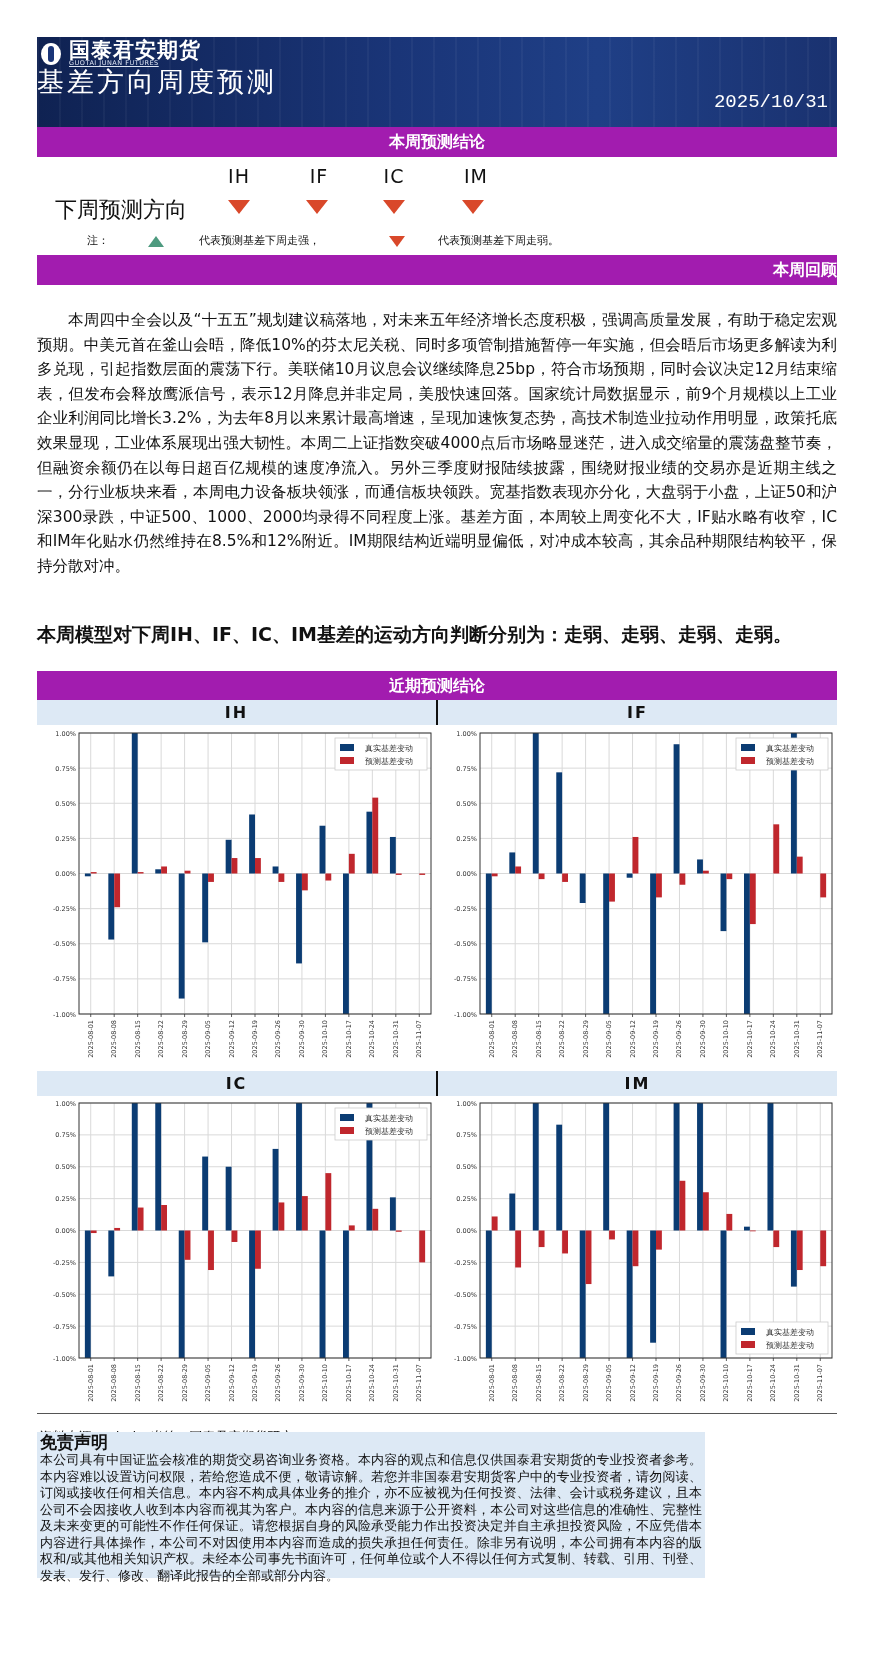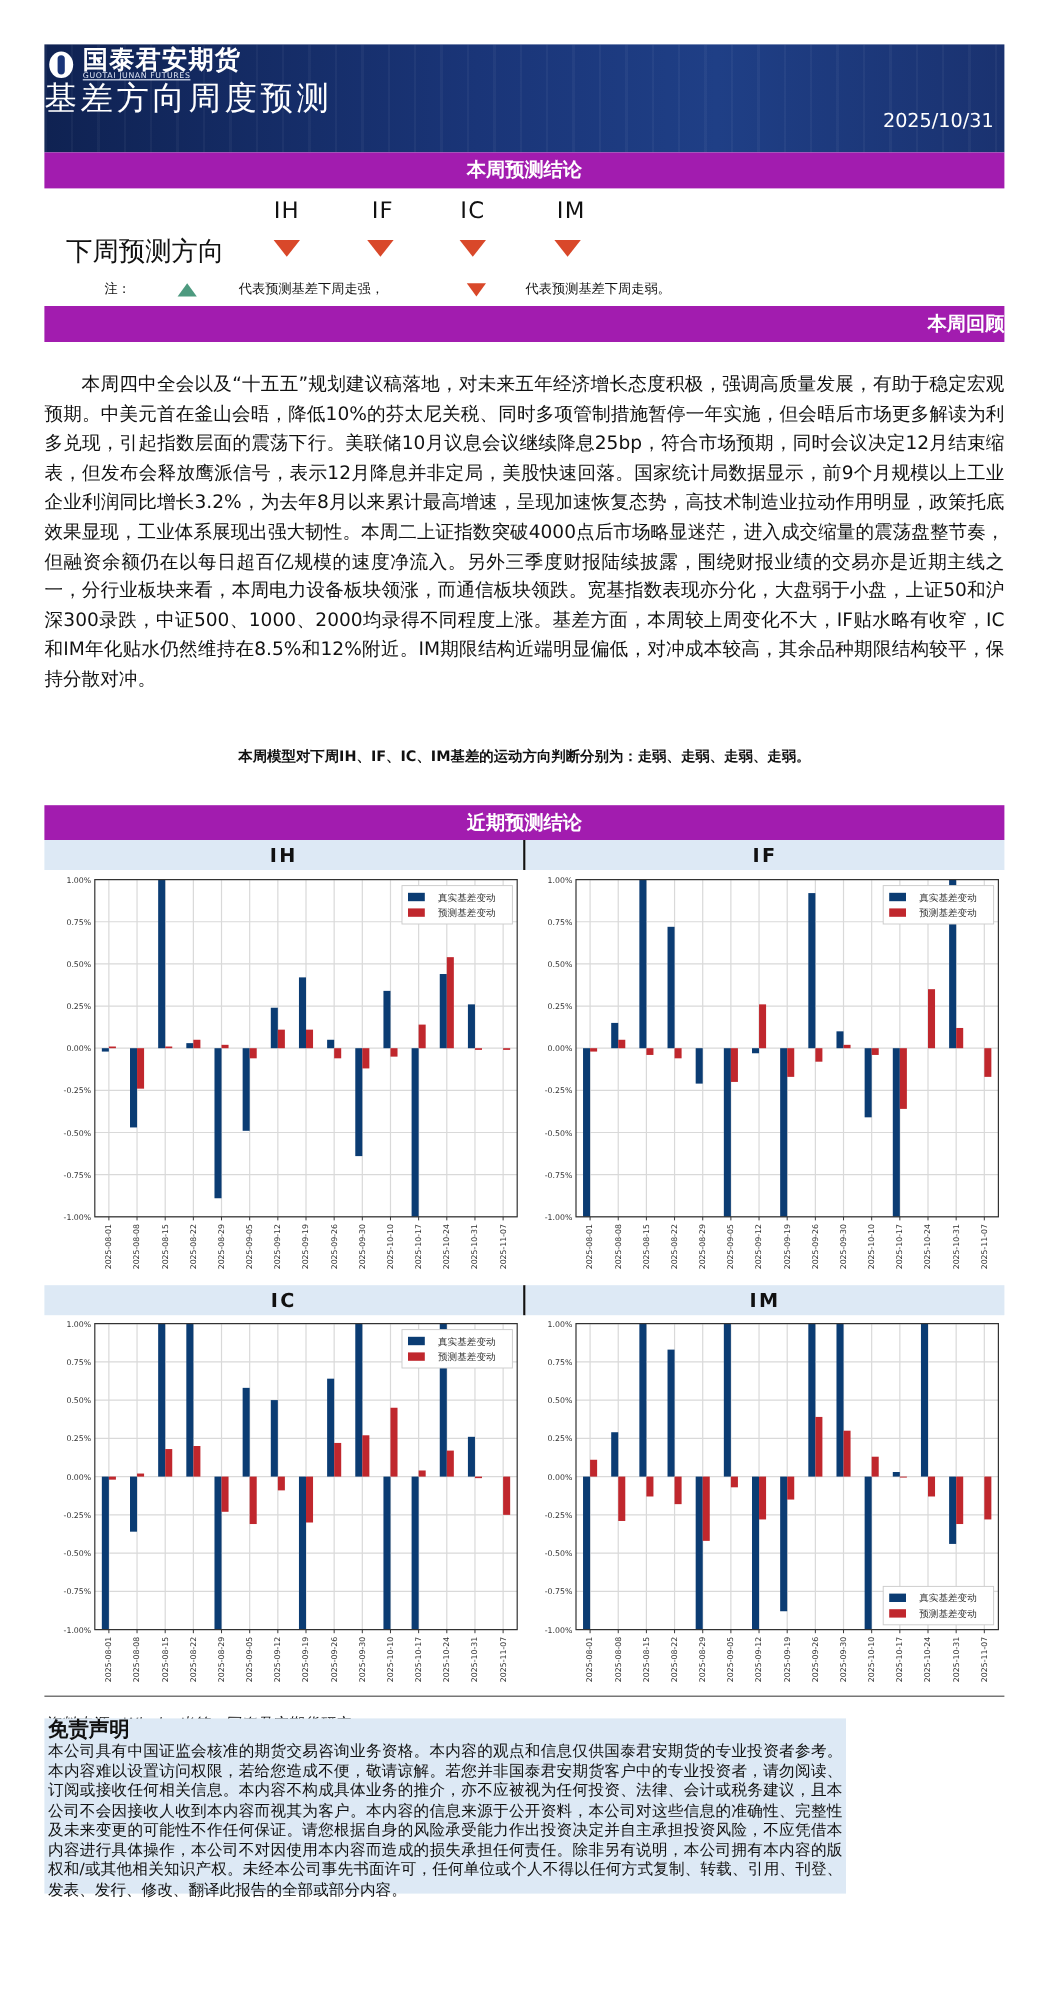--- a/index.html
+++ b/index.html
@@ -6,30 +6,30 @@
   body{width:873px;height:1661px;position:relative;overflow:hidden;font-family:"DejaVu Sans","Liberation Sans",sans-serif;color:#111;}
   .abs{position:absolute;}
   .banner{left:37px;top:37px;width:800px;height:90px;background:linear-gradient(90deg,#0f2252 0%,#1a3578 45%,#1f3f86 70%,#1a3270 100%);overflow:hidden;}
   .banner .grid{position:absolute;inset:0;background:repeating-linear-gradient(90deg,rgba(255,255,255,0.04) 0 2px,transparent 2px 22px);}
   .logo{position:absolute;left:4px;top:4px;display:flex;align-items:center;}
   .logo-mark{width:20px;height:22px;border-radius:50%;background:#fff;position:relative;margin-right:8px;}
   .logo-mark::after{content:"";position:absolute;left:7px;top:3px;width:6px;height:16px;background:#1a3578;border-radius:3px;}
   .logo-cn{color:#fff;font-size:21px;font-weight:bold;letter-spacing:1px;line-height:18px;}
   .logo-en{color:#dfe6f5;font-size:6.5px;letter-spacing:0.5px;line-height:8px;text-decoration:underline;}
   .title{position:absolute;left:0;right:0;top:27px;color:#fff;font-size:27px;letter-spacing:3px;}
-  .date{position:absolute;right:9px;top:54px;color:#fff;font-size:16px;}
+  .date{position:absolute;right:9px;top:54px;color:#fff;font-size:19px;font-family:Liberation Mono, monospace;}
   .bar{left:37px;width:800px;height:30px;background:#a21caf;color:#fff;font-weight:bold;font-size:16px;text-align:center;line-height:30px;}
   .dir-label{left:45px;top:195px;font-size:22px;margin-left:10px;}
   .idx{font-size:19px;top:165px;width:40px;text-align:center;letter-spacing:1px;}
   .tri-down{width:0;height:0;border-left:11px solid transparent;border-right:11px solid transparent;border-top:14px solid #d9482a;}
   .tri-up{width:0;height:0;border-left:8px solid transparent;border-right:8px solid transparent;border-bottom:11px solid #4d9a7f;}
   .tri-down-sm{width:0;height:0;border-left:8px solid transparent;border-right:8px solid transparent;border-bottom:0;border-top:11px solid #d9482a;}
   .note{font-size:11px;top:233px;}
   .para{left:37px;top:308px;width:800px;font-size:15.5px;line-height:24.6px;text-indent:2em;text-align:justify;}
-  .concl{left:37px;top:622px;width:800px;font-size:12px;font-weight:bold;text-align:center;}
+  .concl{left:37px;top:622px;width:800px;font-size:19px;font-weight:bold;}
   .sub-hdr{height:25px;background:#dde9f5;font-weight:bold;font-size:16px;text-align:center;line-height:25px;letter-spacing:2px;}
   .vsep{width:2px;background:#111;}
   .src{left:37px;top:1413px;font-size:13px;border-top:1px solid #555;width:800px;padding-top:14px;font-style:italic;}
   .disc{left:37px;top:1432px;width:668px;height:146px;background:#dde9f5;}
   .disc-title{font-size:17px;font-weight:bold;padding:0 3px;line-height:20px;}
   .disc-text{font-size:13px;line-height:16.5px;padding:0 3px;text-align:justify;}
   svg text{font-family:"DejaVu Sans",sans-serif;}
 </style>
 </head>
 <body>

